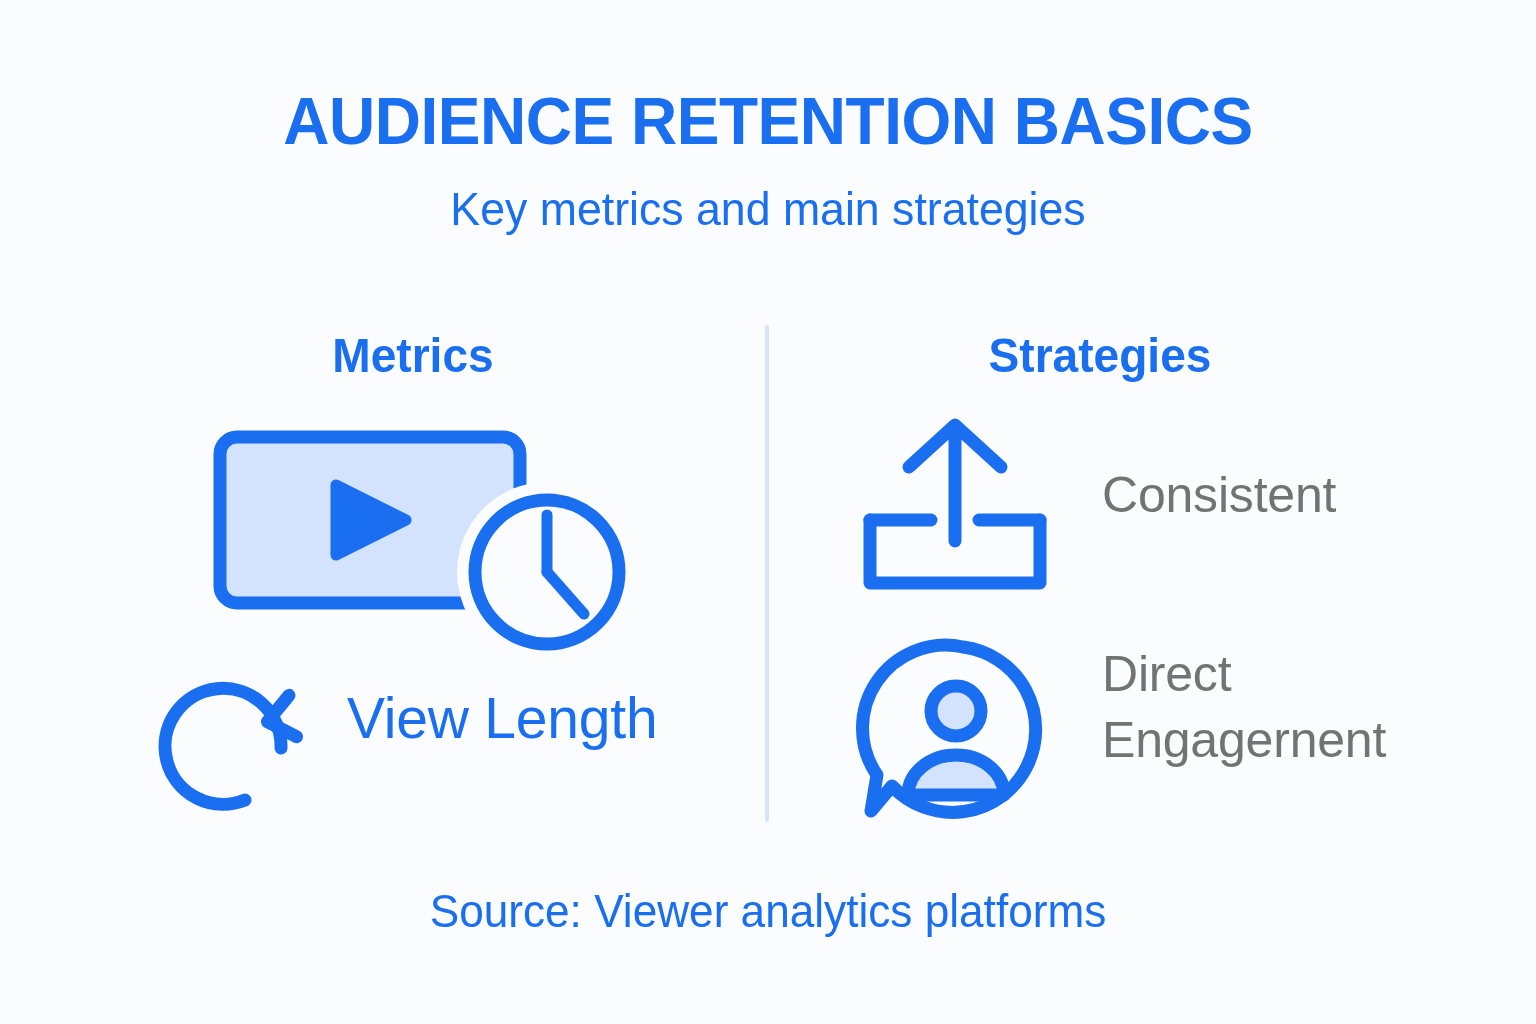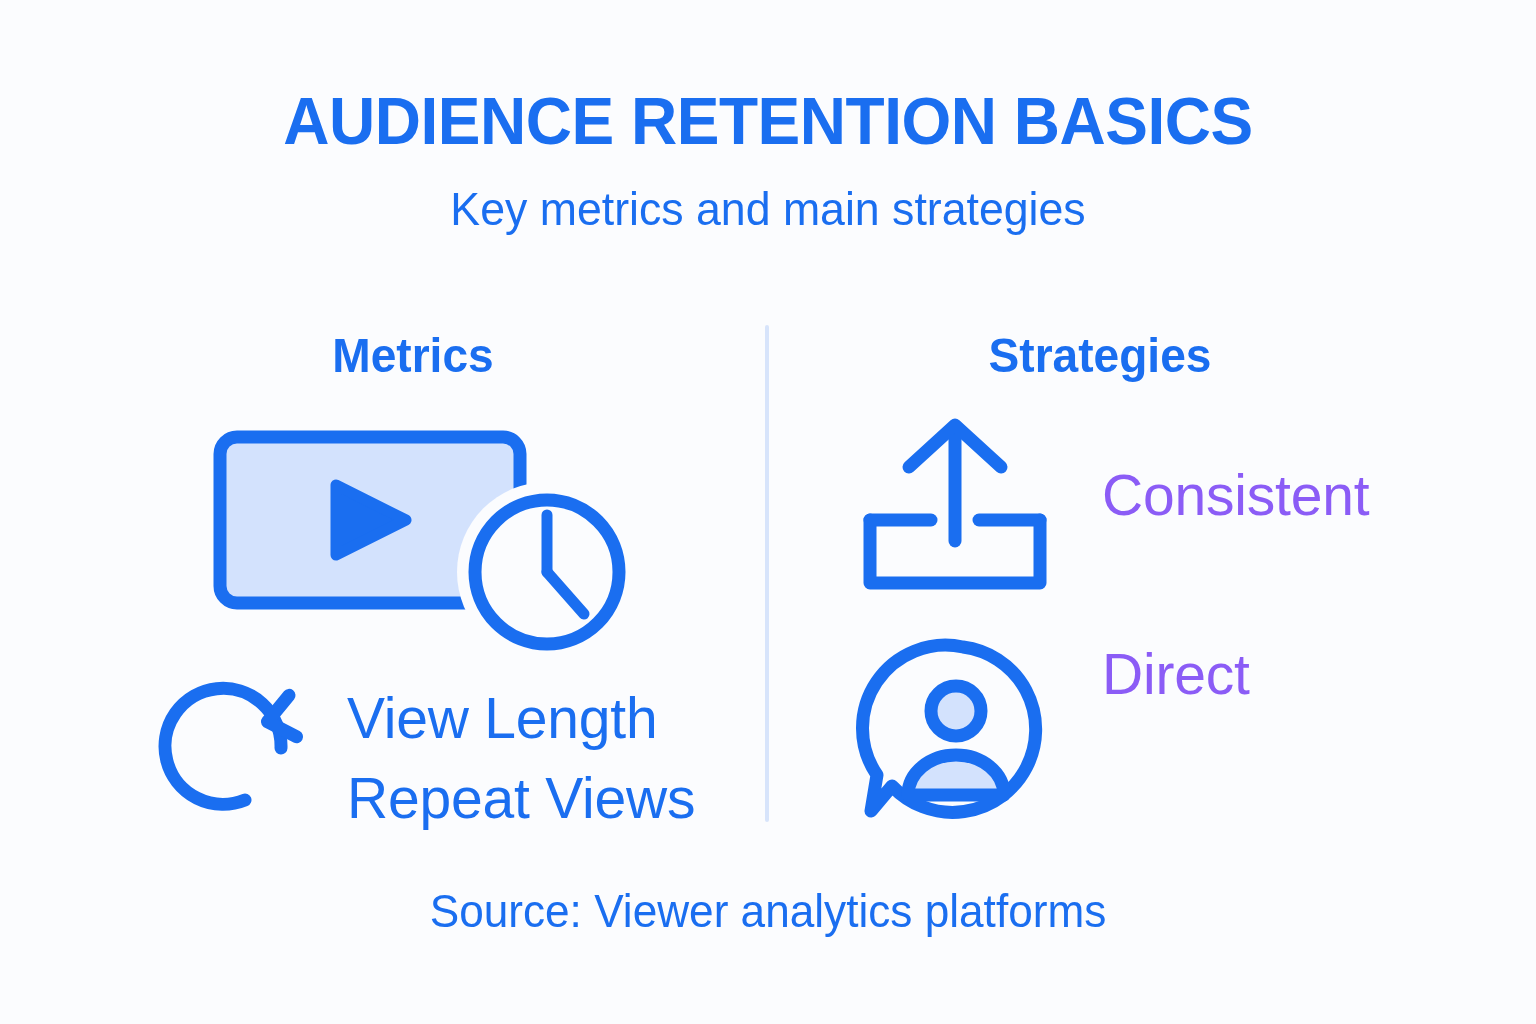--- a/index.html
+++ b/index.html
@@ -113,23 +113,23 @@
     white-space: nowrap;
     letter-spacing: -0.2px;
     text-align: right;
   }
   #metric-view-length  { left: 347px; top: 690px; }
   #metric-repeat-views { left: 347px; top: 770px; }
 
   .strategy-block {
     position: absolute;
     font-family: "Liberation Sans Narrow", "Liberation Sans", sans-serif;
-    font-size: 57px;
-    font-weight: 400;
-    color: #8b5cf6;
+    font-size: 50px;
+    font-weight: 400;
+    color: #737373;
     line-height: 66px;
     white-space: nowrap;
     letter-spacing: -0.2px;
   }
   #strategy-uploads    { left: 1102px; top: 462px; }
   #strategy-engagement { left: 1102px; top: 641px; }
   .strategy-block span { display: block; }
 
   
   .source {
@@ -197,25 +197,25 @@
              A83 83 0 1 1 37 151
              L16 176
              L22 140
              A83 83 0 0 1 108 12 Z" fill="none" stroke="#1a6ef0" stroke-width="13" stroke-linejoin="round"></path>
     <circle cx="101" cy="76" r="25" fill="#d3e2fd" stroke="#1a6ef0" stroke-width="13"></circle>
     <path d="M53 160 A48 40 0 0 1 149 160 Z" fill="#d3e2fd" stroke="#1a6ef0" stroke-width="13" stroke-linejoin="round"></path>
   </svg>
 
   <div class="metric-label" id="metric-view-length">View Length</div>
 
-  <div class="metric-label" id="metric-repeat-views">Repeat Views</div>
 
   <div class="strategy-block" id="strategy-uploads">
     <span>Consistent</span>
   </div>
 
   <div class="strategy-block" id="strategy-engagement">
     <span>Direct</span>
+    <span>Engagernent</span>
   </div>
 
   <div class="source">Source: Viewer analytics platforms</div>
 
 </div>
 
 </body></html>

